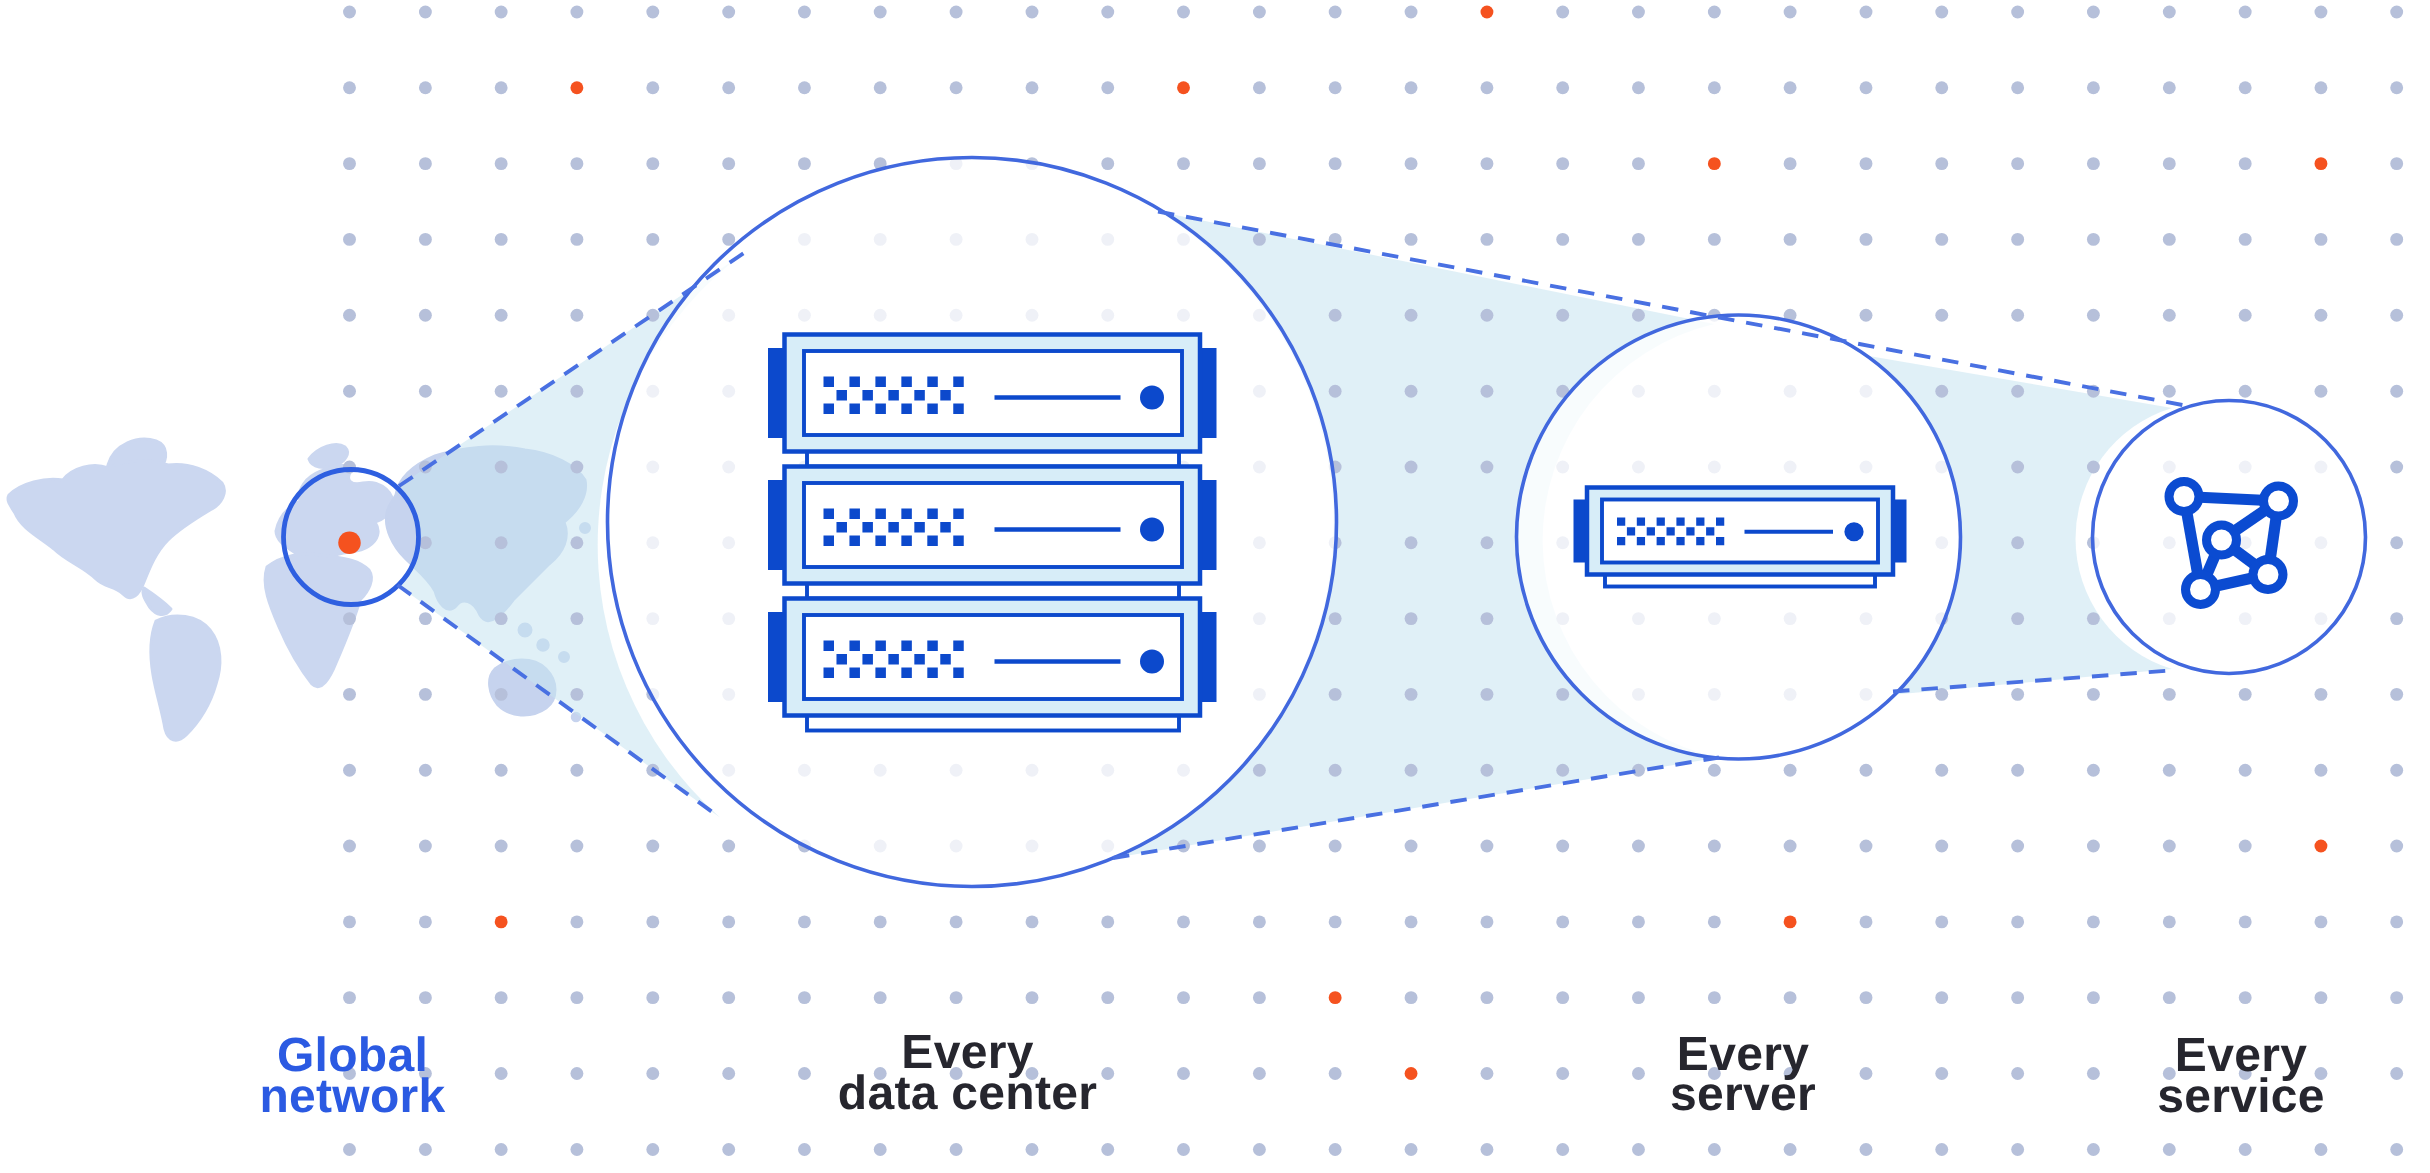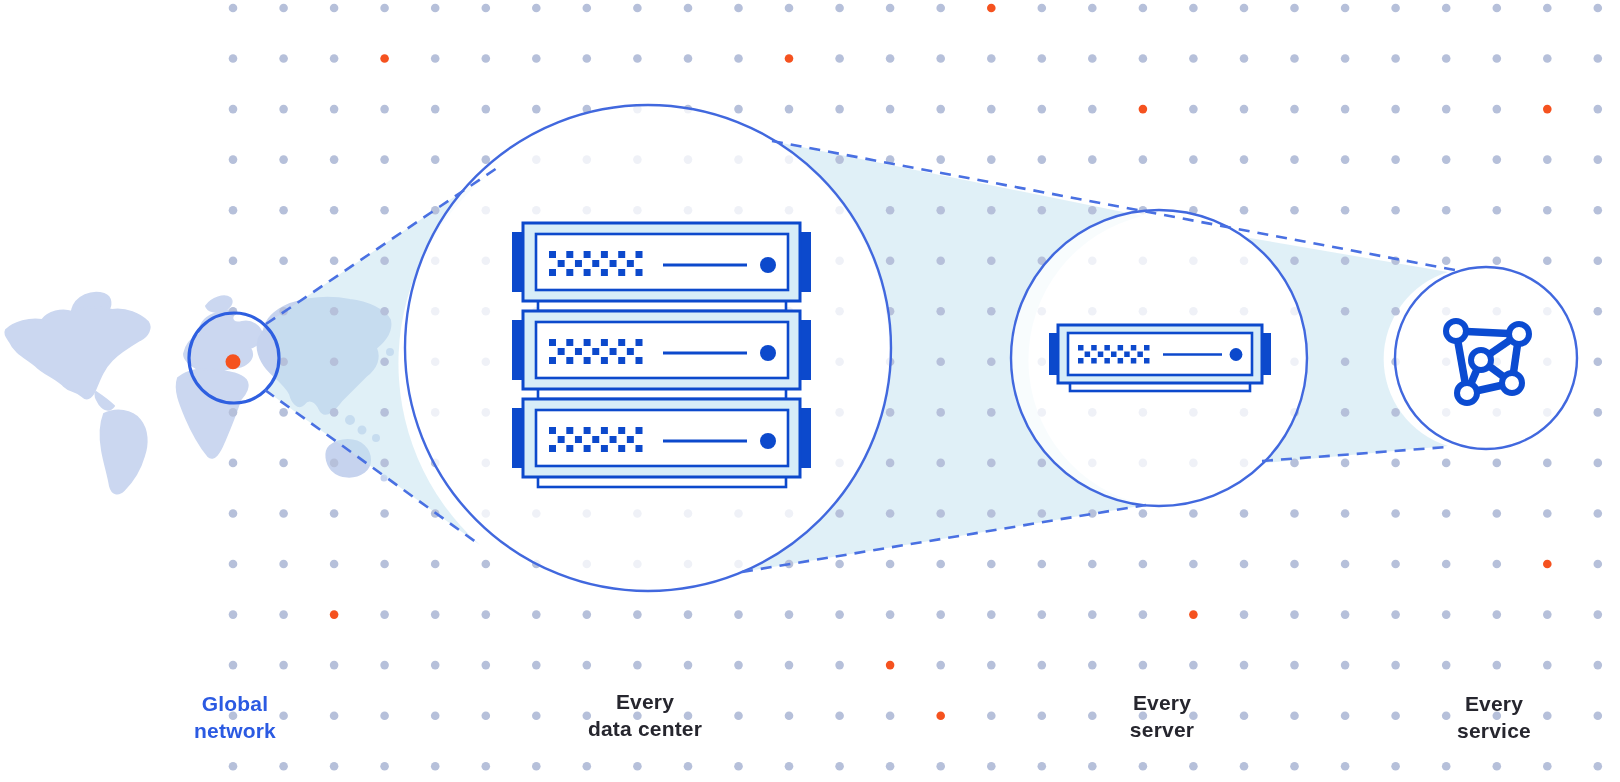--- a/index.html
+++ b/index.html
@@ -28,21 +28,21 @@
   .srv-ped{fill:#ffffff;stroke:var(--server-blue,#0c49cc);stroke-width:2.6;}
   .srv-ln{stroke:var(--server-blue,#0c49cc);}
   .srv-led{fill:var(--server-blue,#0c49cc);}
   .sq rect{fill:var(--server-blue,#0c49cc);}
   
   .mesh-edge{stroke:var(--icon-blue,#0b4bd1);stroke-width:7.5;fill:none;}
   .mesh-node{fill:#ffffff;stroke:var(--icon-blue,#0b4bd1);stroke-width:6;}
   
   .label{
     position:absolute;transform:translate(-50%,-50%);
-    font-size:21px;line-height:27px;font-weight:bold;text-align:center;
+    font-size:32px;line-height:27px;font-weight:bold;text-align:center;
     color:var(--label-dark,#26262e);white-space:pre-line;letter-spacing:.2px;
   }
   .label.blue{color:var(--label-blue,#2b5ae2);}
   .lbl-global{left:235px;top:717px;}
   .lbl-datacenter{left:645px;top:715px;}
   .lbl-server{left:1162px;top:716px;}
   .lbl-service{left:1494px;top:717px;}
 </style>
 </head>
 <body>

